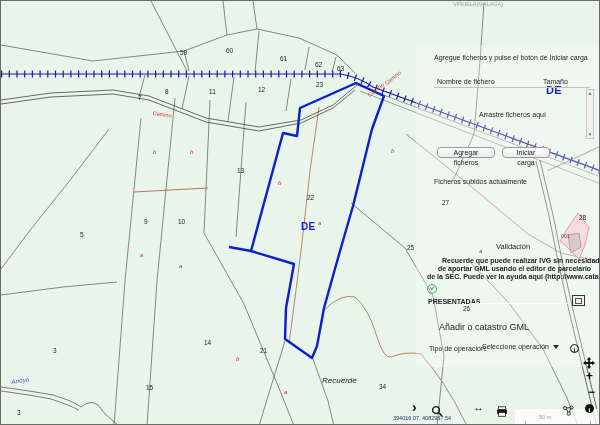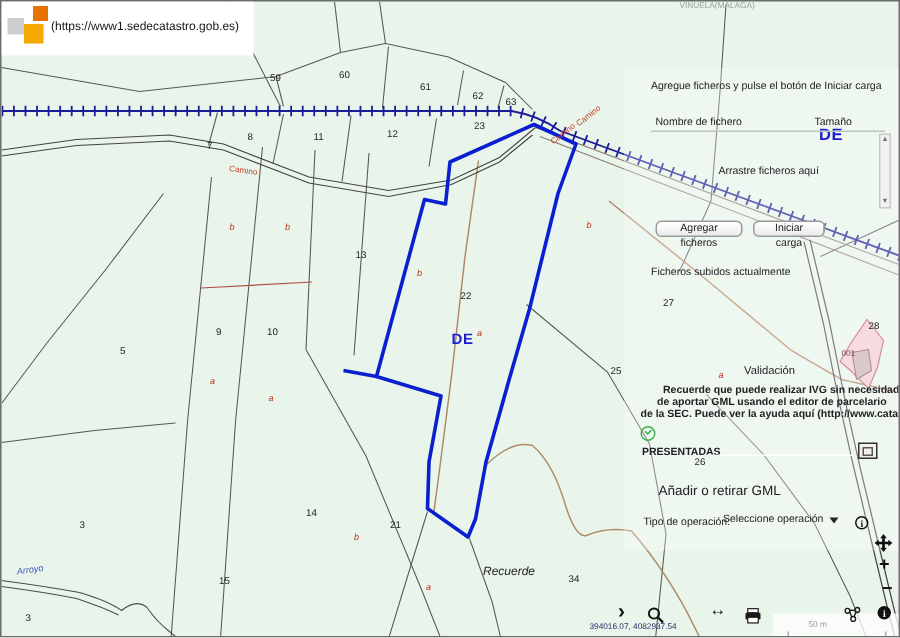--- a/index.html
+++ b/index.html
@@ -183,26 +183,20 @@
       <span class="ml road" style="left: 383px; top: 81px; transform: rotate(-38deg);">Camino</span>
       <span class="ml road" style="left: 366px; top: 93px; transform: rotate(-38deg);">Camino</span>
       <span class="ml de" style="left: 300px; top: 221px;">DE</span>
       <span class="ml de-lg" style="left: 545px; top: 84px;">DE</span>
       <span class="ml arroyo" style="left: 10px; top: 378px; transform: rotate(-8deg);">Arroyo</span>
       <span class="ml muted" style="left: 452px; top: 1px;">VIÑUELA(MALAGA)</span>
       <span class="ml pink-num" style="left: 560px; top: 233px;">001</span>
       <span class="ml place" style="left: 321px; top: 376px;">Recuerde</span>
     </div>
 
-  <div class="urlbox">
-    <span class="sq" style="left:4px;top:11px;width:11px;height:11px;background:#cfcfcf"></span>
-    <span class="sq" style="left:21px;top:3px;width:10px;height:10px;background:#e87200"></span>
-    <span class="sq" style="left:15px;top:15px;width:13px;height:13px;background:#f5a800"></span>
-    <span class="url-text">(https://www1.sedecatastro.gob.es)</span>
-  </div>
 
   <div class="pt" style="left:433px;top:53px">Agregue ficheros y pulse el botón de Iniciar carga</div>
 
   <div class="pt" style="left:436px;top:77px">Nombre de fichero</div>
   <div class="pt" style="left:542px;top:77px">Tamaño</div>
   <div class="hline" style="left:433px;top:86px;width:156px"></div>
 
   <div class="pt" style="left:478px;top:110px">Arrastre ficheros aquí</div>
 
   <div class="sbar">
@@ -218,21 +212,21 @@
   <div class="pt" style="left:495px;top:242px;font-size:7.5px">Validación</div>
 
   <div class="pt bold" style="left:441px;top:256px">Recuerde que puede realizar IVG sin necesidad</div>
   <div class="pt bold" style="left:437px;top:264px">de aportar GML usando el editor de parcelario</div>
   <div class="pt bold" style="left:426px;top:272px">de la SEC. Puede ver la ayuda aquí (http://www.catastro.m</div>
 
   <div class="green-check"></div>
   <div class="pt bold" style="left:427px;top:297px">PRESENTADAS</div>
   <div class="sep-light" style="left:470px;top:302px;width:98px"></div>
 
-  <div class="pt" style="left:438px;top:321px;font-size:9px">Añadir o retirar GML</div>
+  <div class="pt" style="left:438px;top:321px;font-size:9px">Añadir o catastro GML</div>
 
   <div class="pt" style="left:428px;top:344px">Tipo de operación:</div>
   <div class="select" style="left:481px;top:342px">
     <span>Seleccione operación</span>
     <span class="caret"></span>
   </div>
 
   <div class="ic circle-i" style="left:569px;top:343px">i</div>
   <div class="ic" style="left:582px;top:354px">
     <svg width="12" height="12" viewBox="0 0 12 12">

